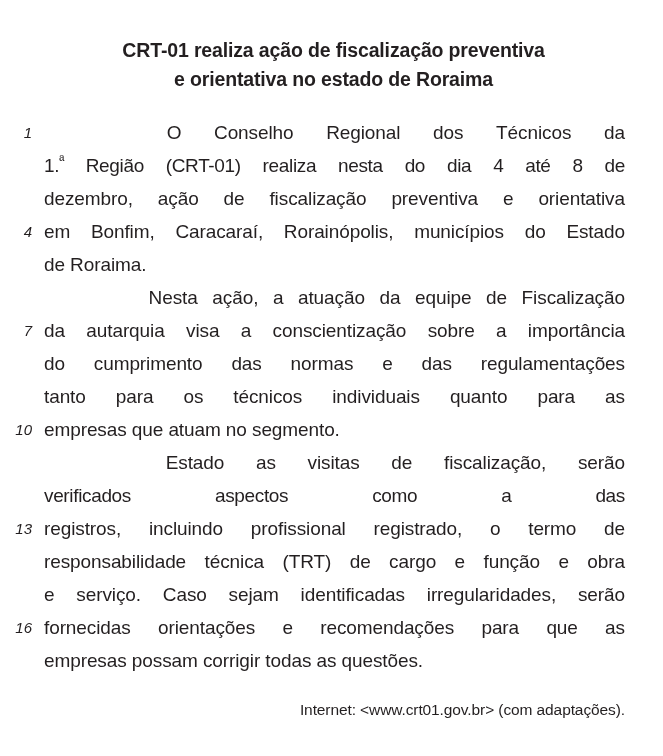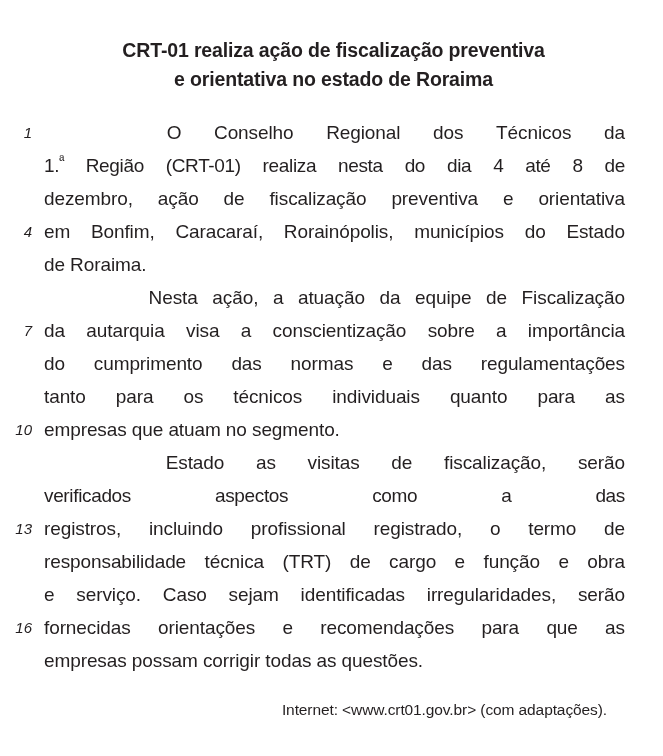--- a/index.html
+++ b/index.html
@@ -104,21 +104,21 @@
   
   .ord {
     font-size: 0.72em;
     vertical-align: 0.42em;
     line-height: 0;
   }
 
   
   .source {
     margin-top: 22px;
-    padding-right: 56px;
+    padding-right: 38px;
     text-align: right;
     font-size: 15.5px;
     line-height: 22px;
     color: #231f20;
     letter-spacing: -0.1px;
     white-space: nowrap;
   }
 </style>
 </head>
 <body>

